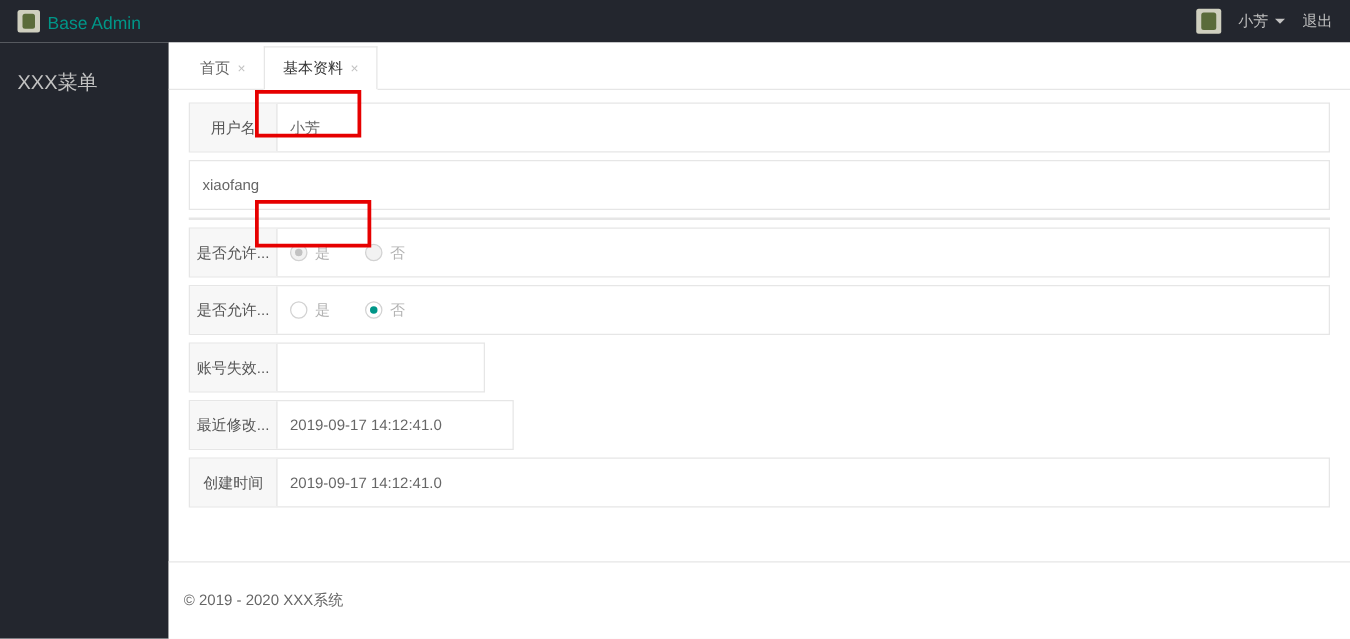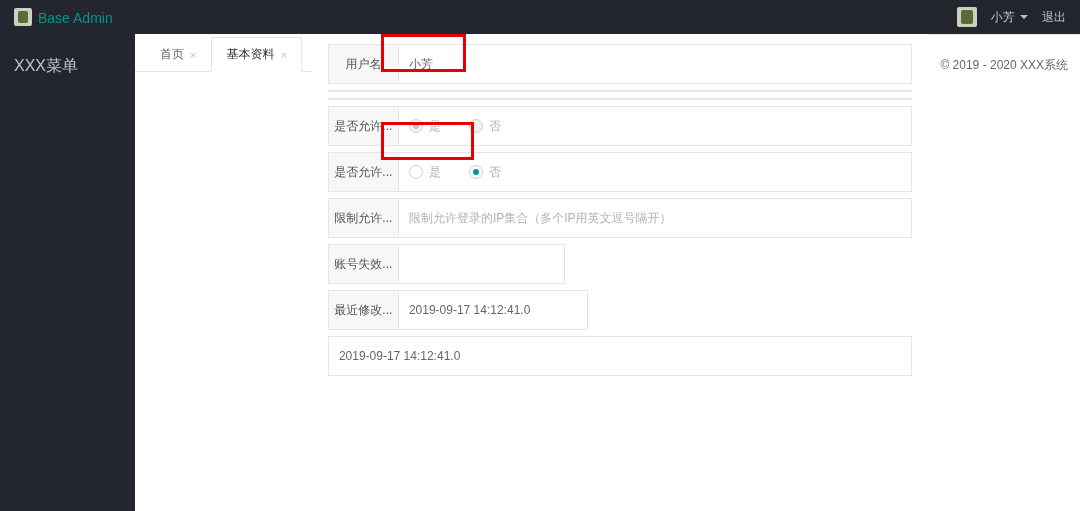--- a/index.html
+++ b/index.html
@@ -12,21 +12,21 @@
   .logo-inner{width:10px;height:12px;background:#5a6b3a;border-radius:2px}
   .brand-name{color:#009688;font-size:14px}
   .user-area{display:flex;align-items:center;gap:14px;font-size:12px;color:#c2c2c2}
   .avatar{width:20px;height:20px;background:#cfcfbf;border-radius:2px;display:flex;align-items:center;justify-content:center}
   .avatar-inner{width:12px;height:14px;background:#5a6b3a;border-radius:2px}
   .caret-down{display:inline-block;width:0;height:0;border-left:4px solid transparent;border-right:4px solid transparent;border-top:4px solid #c2c2c2;margin-left:2px;vertical-align:middle}
   
   .shell{display:flex;height:calc(100% - 34px);width:100%}
   .sidebar{width:135px;background:#23262e;color:#c2c2c2;padding-top:18px;font-size:16px}
   .sidebar-item{padding:4px 14px}
-  .main{flex:1;display:flex;flex-direction:row;background:#fff;position:relative;min-width:0}
+  .main{flex:1;display:flex;flex-direction:column;background:#fff;position:relative;min-width:0}
   
   .tabs{height:38px;border-bottom:1px solid #e6e6e6;display:flex;align-items:flex-end;padding:0 10px}
   .tab{padding:8px 14px;font-size:12px;color:#666;border:1px solid transparent;border-bottom:none;cursor:pointer;display:flex;align-items:center;gap:6px}
   .tab.active{border-color:#e6e6e6;border-bottom:1px solid #fff;background:#fff;margin-bottom:-1px;color:#333}
   .tab-close{font-size:11px;color:#c2c2c2}
   
   .body{flex:1;overflow:auto;padding:10px 16px 0 16px}
   .row{display:flex;align-items:stretch;border:1px solid #e6e6e6;margin-bottom:6px;background:#fff}
   .row-label{width:70px;background:#f7f7f7;border-right:1px solid #e6e6e6;display:flex;align-items:center;justify-content:center;font-size:12px;color:#555;padding:10px 4px;text-align:right;line-height:1.2;white-space:nowrap;overflow:hidden;text-overflow:ellipsis}
   .row-body{flex:1;display:flex;align-items:center;padding:6px 10px;min-height:38px}
@@ -96,20 +96,23 @@
       <div class="red-box" style="top:88px;left:69px;width:93px;height:38px"></div>
 
       <div class="row">
         <div class="row-label">用户名</div>
         <div class="row-body">
           <input class="text-input" value="小芳" style="">
         </div>
       </div>
 
       <div class="row">
+        <div class="row-body">
+          <span class="static-text">xiaofang</span>
+        </div>
       </div>
 
       <div class="row">
       </div>
 
       <div class="row">
         <div class="row-label">是否允许...</div>
         <div class="row-body">
           <span class="radio checked disabled">
               <span class="dot"></span>
@@ -129,42 +132,37 @@
               <span class="dot"></span>
               <span>是</span>
             </span>
           <span class="radio checked">
               <span class="dot"></span>
               <span>否</span>
             </span>
         </div>
       </div>
 
-      <div class="row wide">
-        <div class="row-label">限制允许...</div>
-        <div class="row-body">
-          <input class="text-input" placeholder="限制允许登录的IP集合（多个IP用英文逗号隔开）" style="">
-        </div>
-      </div>
 
       <div class="row" style="width:237px">
         <div class="row-label">账号失效...</div>
         <div class="row-body">
           <input class="text-input" style="">
         </div>
       </div>
 
       <div class="row" style="width:260px">
         <div class="row-label">最近修改...</div>
         <div class="row-body" style="overflow:hidden">
           <span class="static-text" style="white-space:nowrap">2019-09-17 14:12:41.0</span>
         </div>
       </div>
 
       <div class="row">
+        <div class="row-label">创建时间</div>
         <div class="row-body">
           <span class="static-text">2019-09-17 14:12:41.0</span>
         </div>
       </div>
 
     </div>
 
     <div class="footer">
       <span>© 2019 - 2020 XXX系统</span>
     </div>

